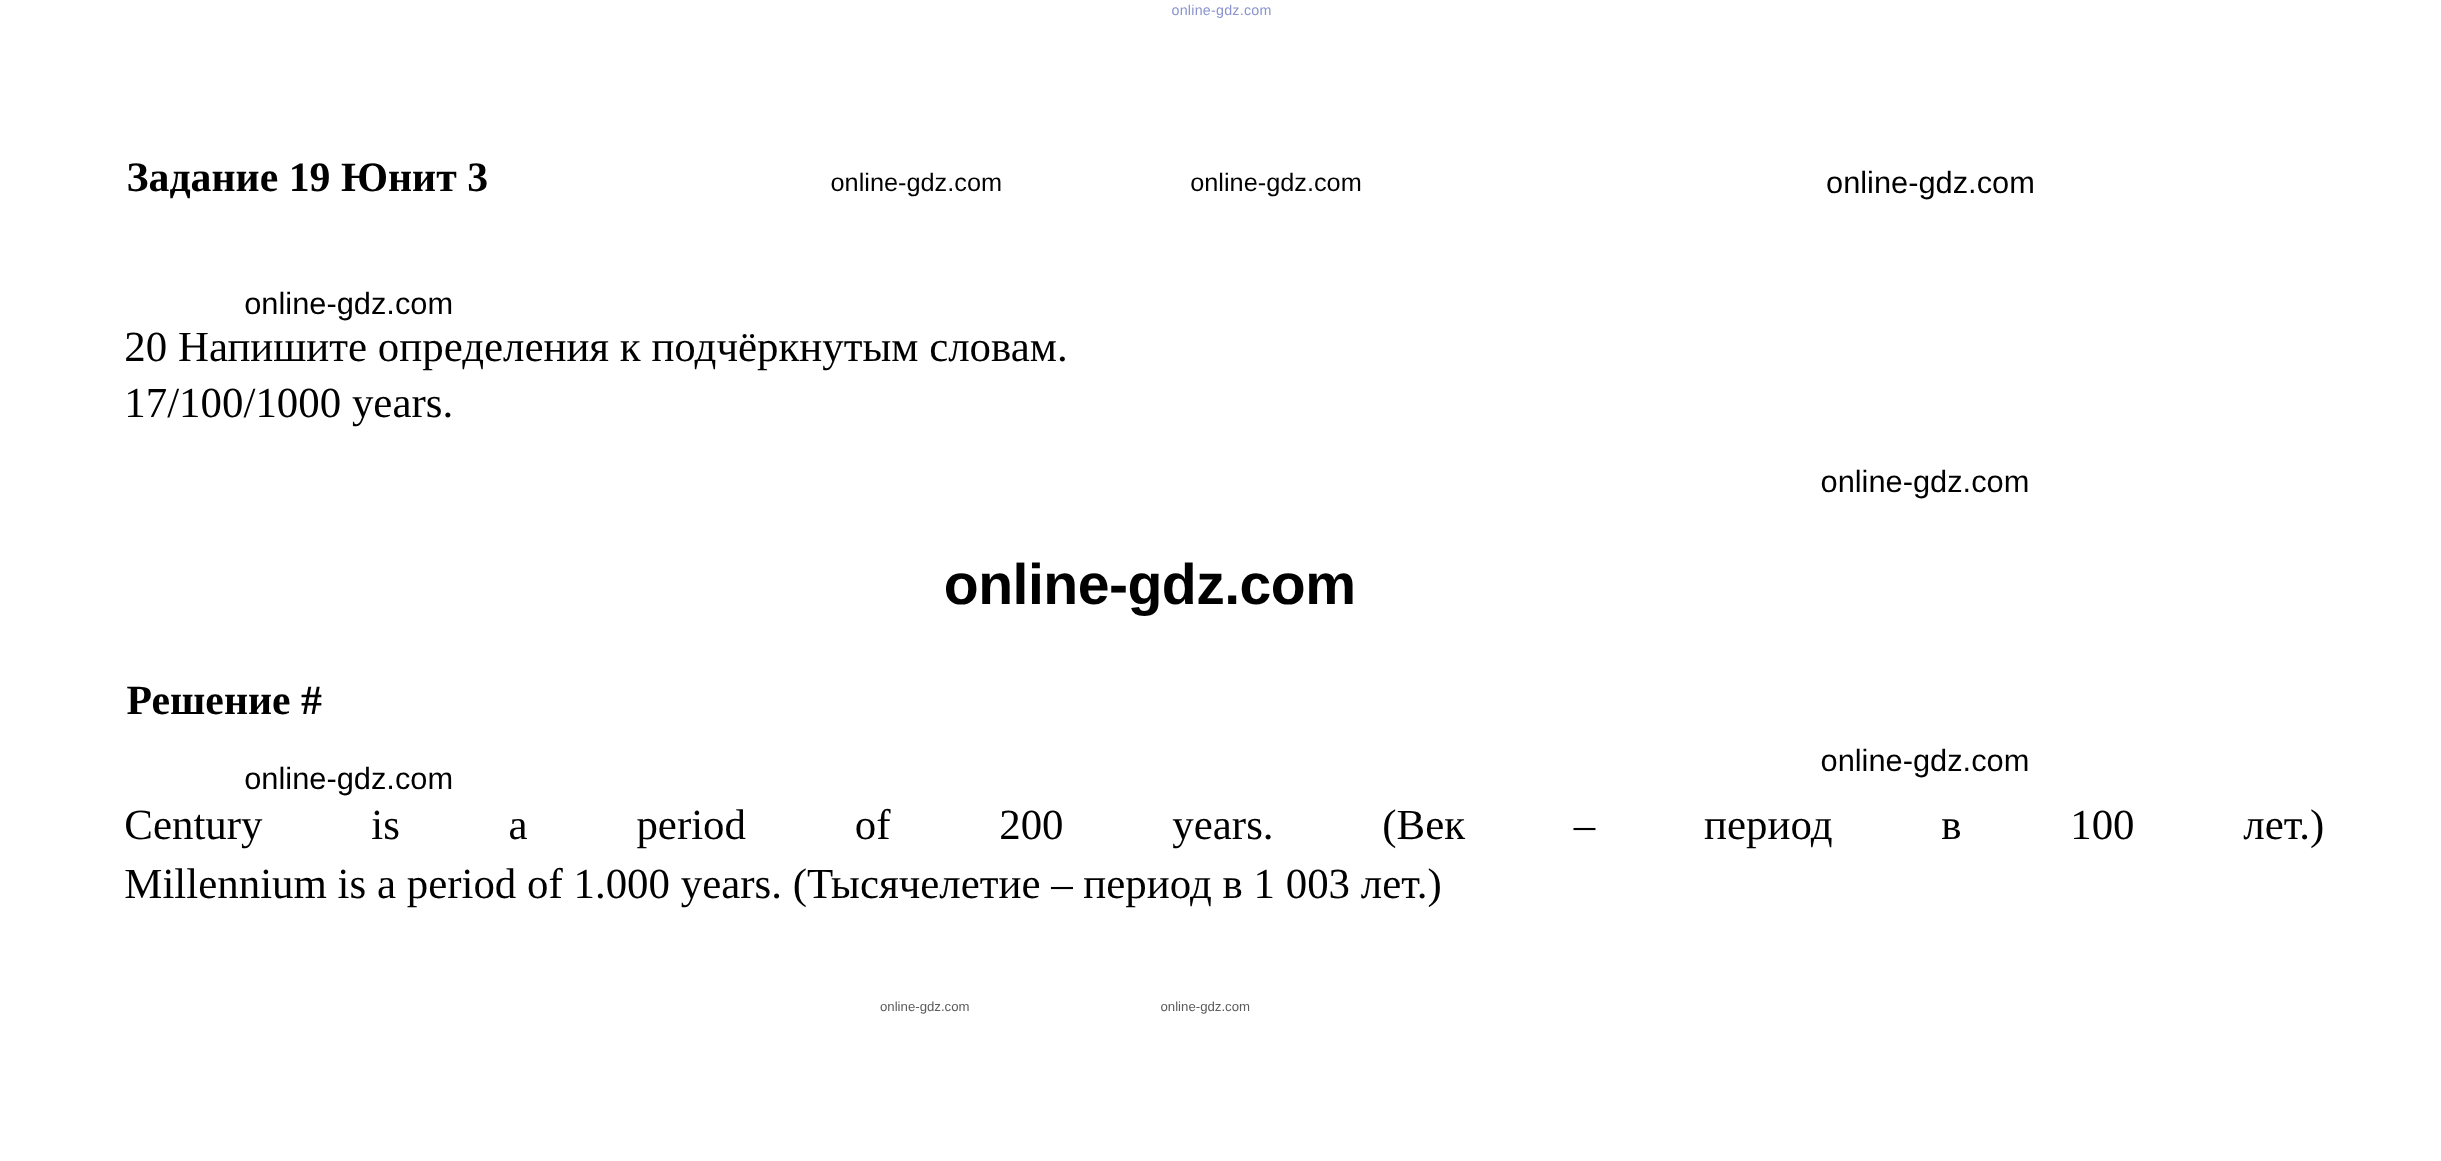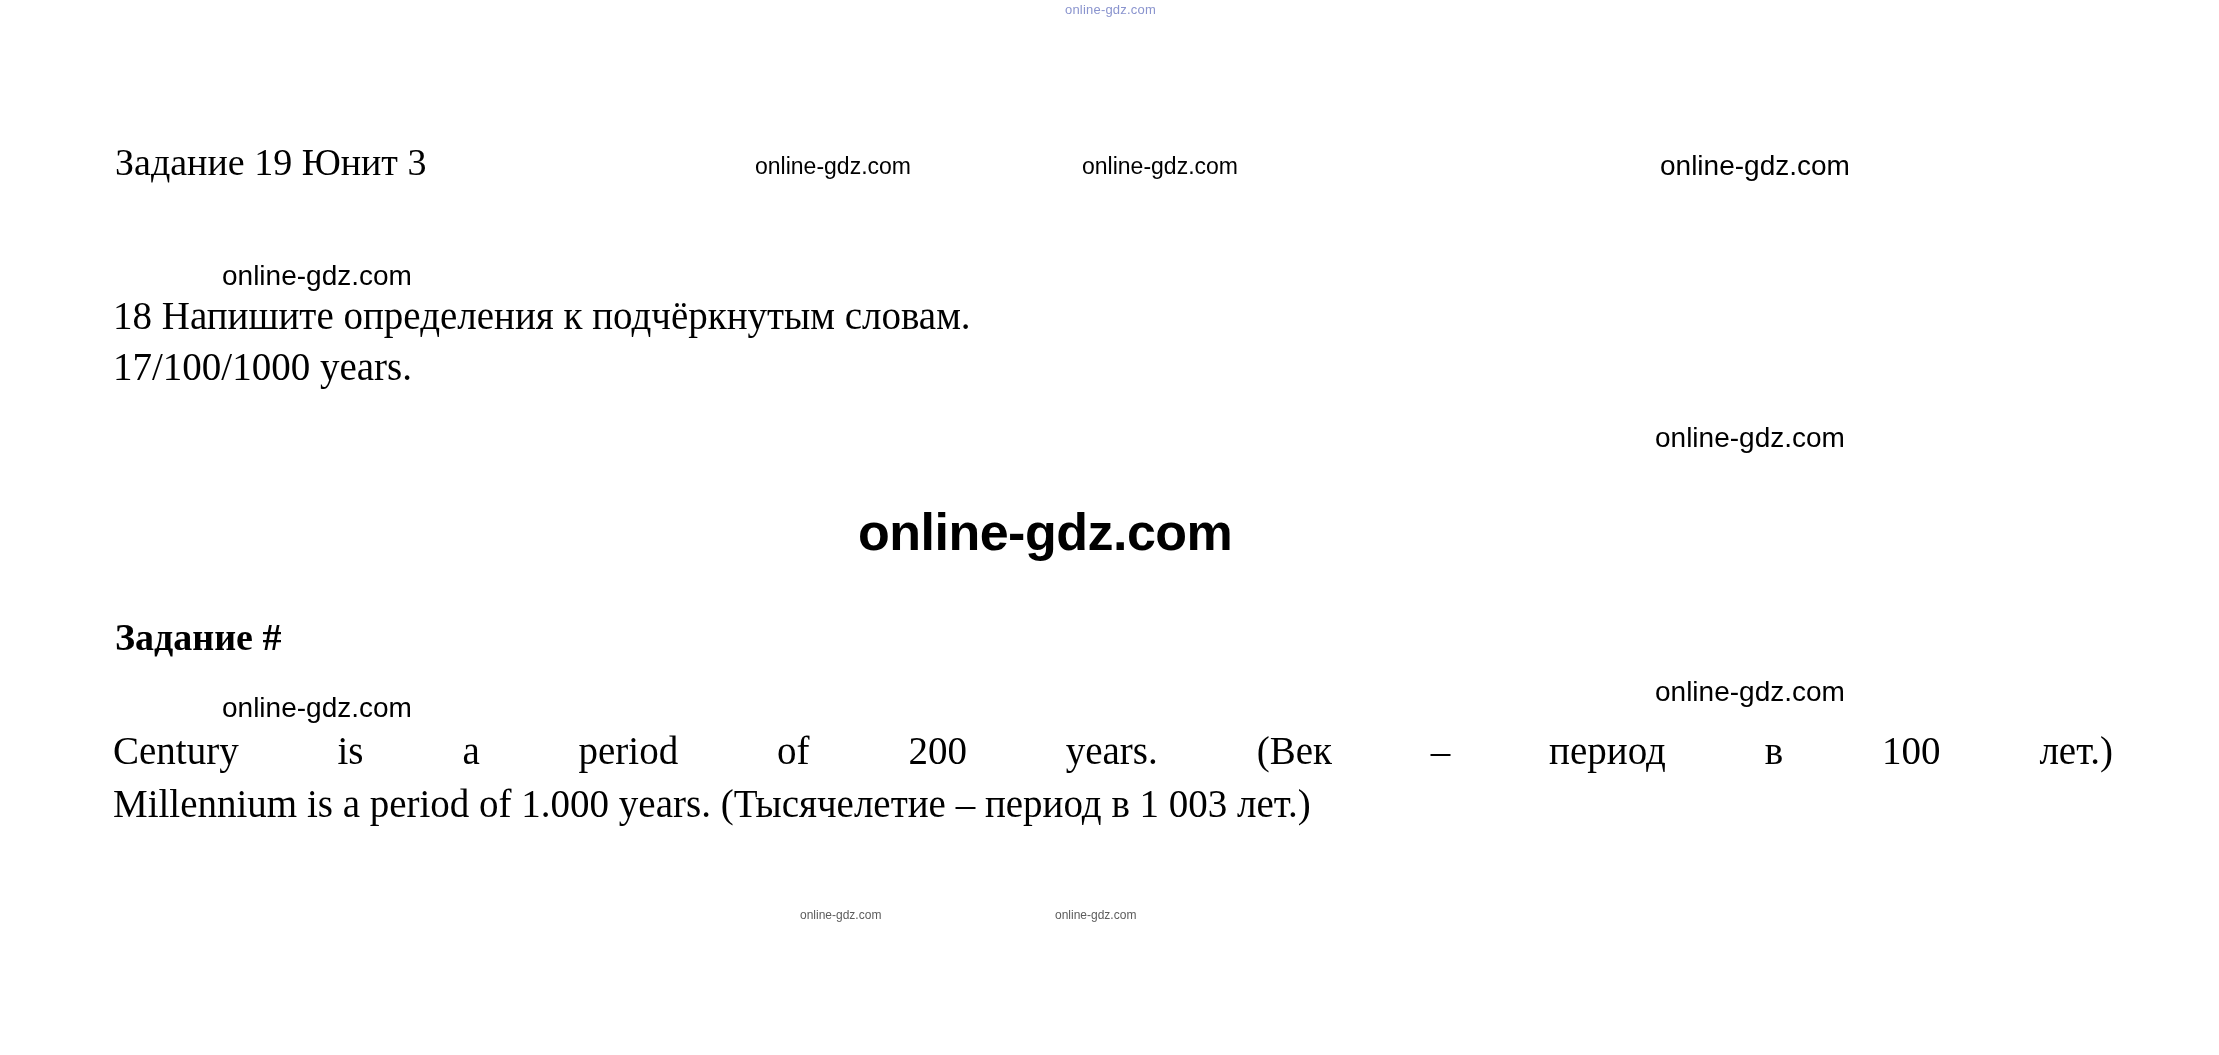--- a/index.html
+++ b/index.html
@@ -44,21 +44,21 @@
     font-weight: bold;
     letter-spacing: -0.5px;
   }
 
   
   .title {
     position: absolute;
     left: 115px;
     top: 140px;
     font-size: 38px;
-    font-weight: normal;
+    font-weight: bold;
     font-family: "Liberation Serif", serif;
     white-space: nowrap;
   }
 
   .task-block {
     position: absolute;
     left: 113px;
     top: 290px;
     width: 2010px;
   }
@@ -110,24 +110,24 @@
       <div class="wm wm-big" style="left: 858px; top: 502px;">online-gdz.com</div>
       <div class="wm wm-med" style="left: 1655px; top: 676px;">online-gdz.com</div>
       <div class="wm wm-med" style="left: 222px; top: 692px;">online-gdz.com</div>
       <div class="wm wm-tiny" style="left: 800px; top: 908px;">online-gdz.com</div>
       <div class="wm wm-tiny" style="left: 1055px; top: 908px;">online-gdz.com</div>
     </div>
 
   <div class="title">Задание 19 Юнит 3</div>
 
   <div class="task-block">
-    <div class="task-line">18 Напишите определения к подчёркнутым словам.</div>
+    <div class="task-line">20 Напишите определения к подчёркнутым словам.</div>
     <div class="task-line">17/100/1000 years.</div>
   </div>
 
-  <div class="answer-heading">Задание #</div>
+  <div class="answer-heading">Решение #</div>
 
   <div class="solution-block">
     <div class="sol-line">Century is a period of 200 years. (Век – период в 100 лет.)</div>
     <div class="sol-line last">Millennium is a period of 1.000 years. (Тысячелетие – период в 1 003 лет.)</div>
   </div>
 
 </div>
 
 </body></html>

